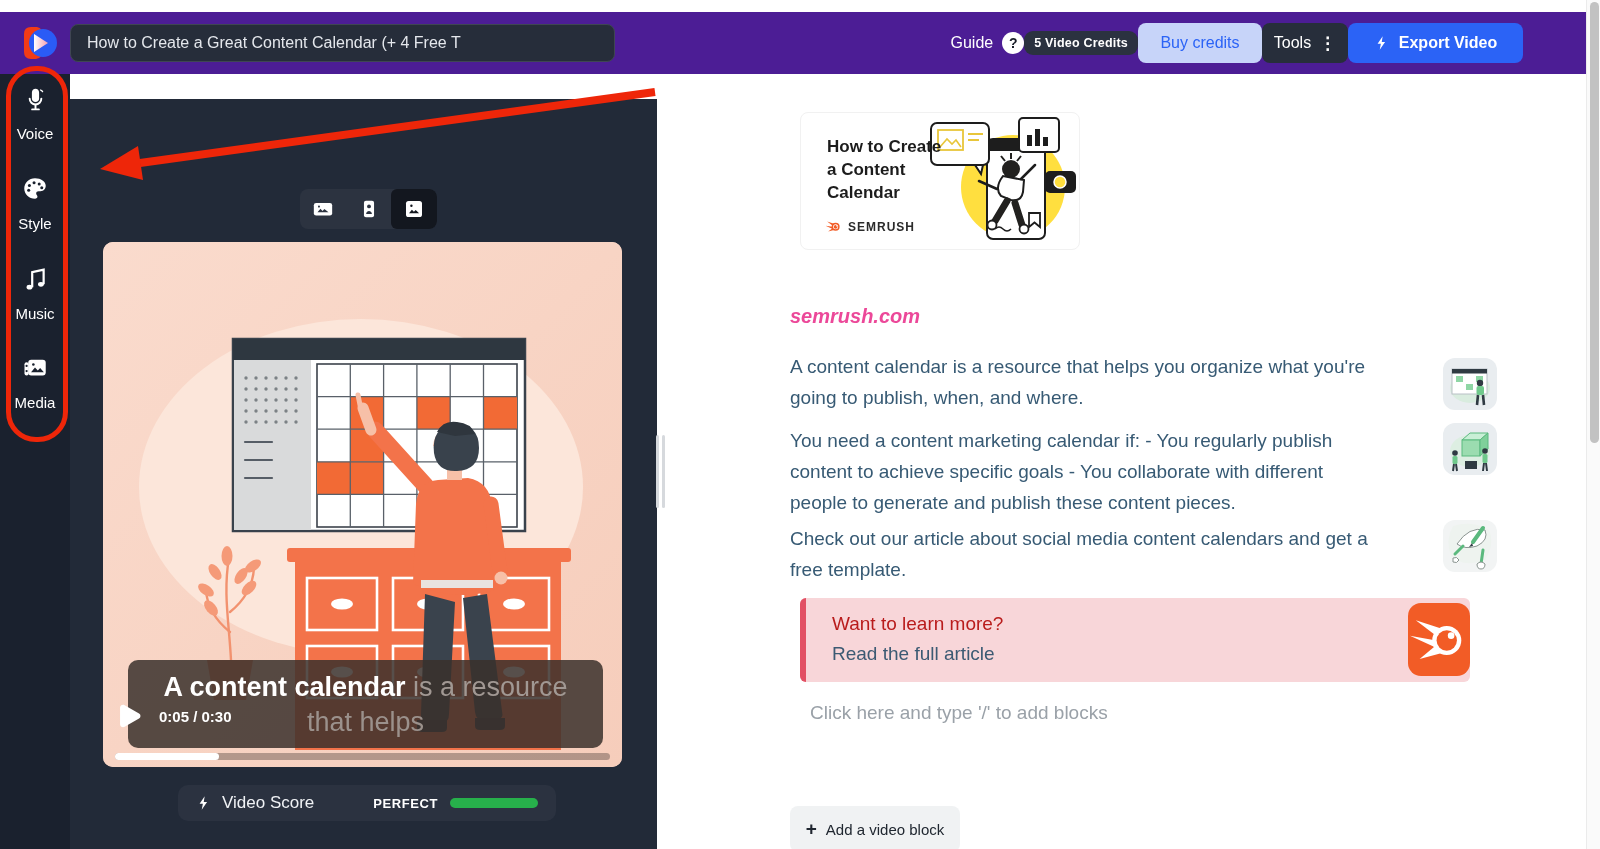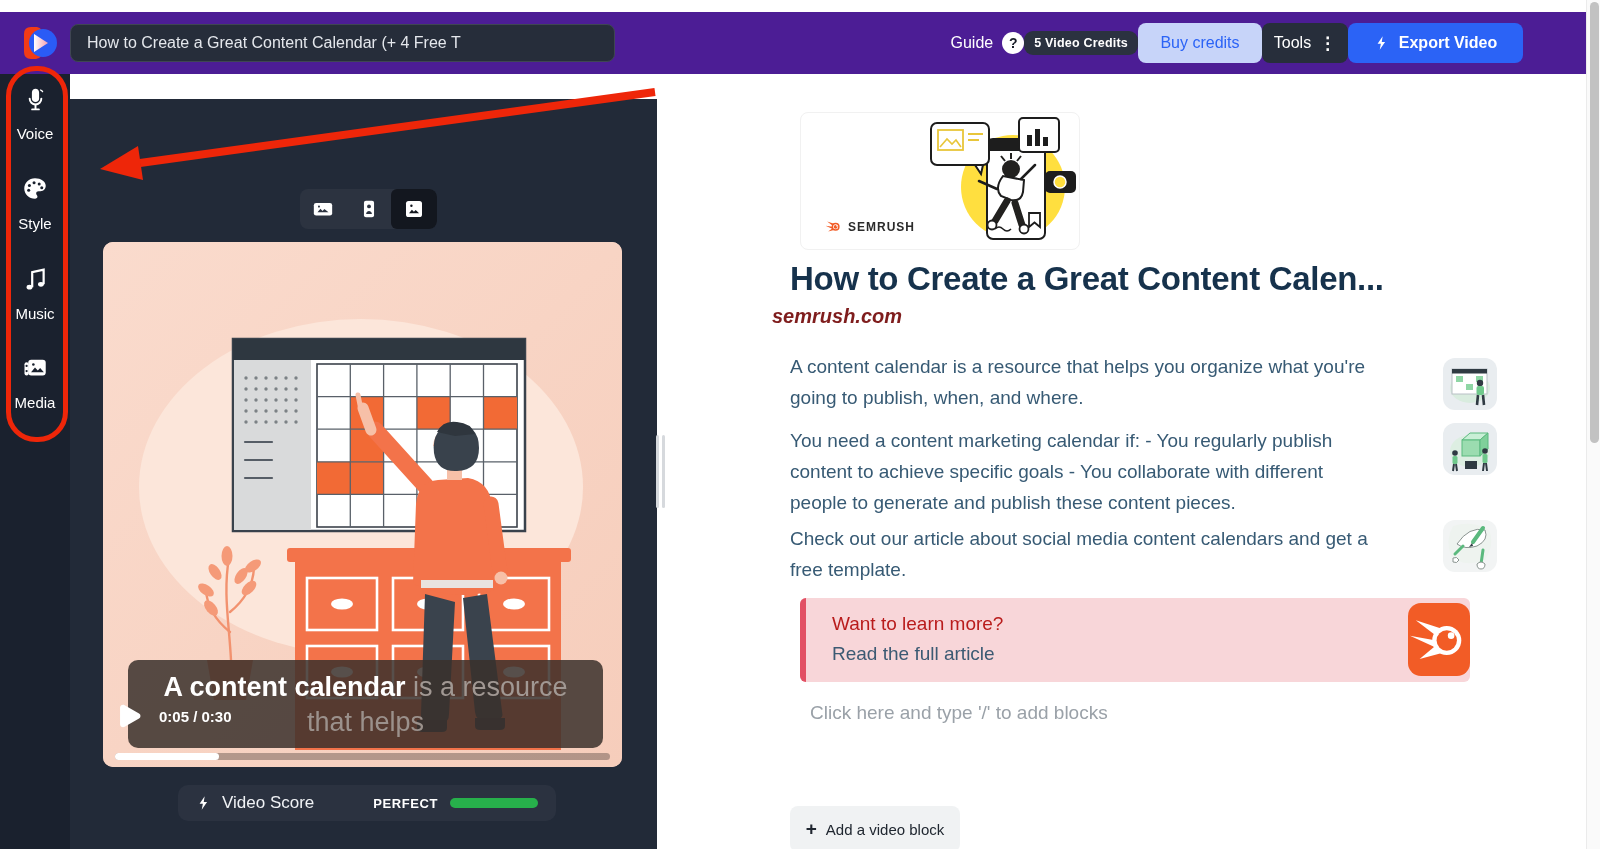--- a/index.html
+++ b/index.html
@@ -56,21 +56,21 @@
 
   
   .panel { position:absolute; left:657px; top:62px; width:929px; height:787px; background:#fff; overflow:hidden; z-index:1; }
   .header-card { position:absolute; left:143px; top:50px; width:280px; height:138px; background:#fff; border:1px solid #f1f1f1; border-radius:8px; cursor:pointer; overflow:hidden; }
   .hc-title { position:absolute; left:26px; top:22px; font-size:17px; font-weight:bold; color:#1c1c1c; line-height:23px; }
   .hc-brand { position:absolute; left:24px; bottom:14px; display:flex; align-items:center; gap:6px; }
   .hc-brand span { font-size:12px; font-weight:bold; color:#2b2b2b; letter-spacing:1px; }
   .hc-illustration { position:absolute; right:2px; top:4px; }
 
   .doc-title { position:absolute; left:133px; top:198px; width:680px; font-size:33px; font-weight:800; color:#16324c; letter-spacing:-.3px; cursor:text; white-space:nowrap; }
-  .doc-source { position:absolute; left:115px; top:243px; font-size:20px; font-style:italic; font-weight:600; color:#7f1d1d; cursor:text; }
+  .doc-source { position:absolute; left:133px; top:243px; font-size:20px; font-style:italic; font-weight:600; color:#ec4899; cursor:text; }
 
   .para { position:absolute; left:133px; width:582px; font-size:19px; line-height:31px; color:#375a74; cursor:text; }
   .para-1 { top:289px; } .para-2 { top:363px; } .para-3 { top:461px; }
   .thumb { position:absolute; left:786px; width:54px; height:52px; border-radius:12px; background:#e9edf0; overflow:hidden; cursor:pointer; }
   .thumb-1 { top:296px; } .thumb-2 { top:361px; } .thumb-3 { top:458px; background:#f2f4f4; }
 
   .callout { position:absolute; left:143px; top:536px; width:670px; height:84px; background:#f8d6d9; border-radius:6px; cursor:pointer; }
   .callout-bar { position:absolute; left:0; top:0; width:6px; height:84px; background:#e25064; border-radius:6px 0 0 6px; }
   .callout-l1 { position:absolute; left:32px; top:15px; font-size:19px; color:#b91c1c; }
   .callout-l2 { position:absolute; left:32px; top:45px; font-size:19px; color:#3c5a73; }
@@ -367,35 +367,39 @@
           <circle cx="135" cy="65" r="6" fill="#ffdf3f" stroke="#fff" stroke-width="1.5"></circle>
           <circle cx="86" cy="52" r="9" fill="#22211f"></circle>
           <path d="M80 44 l-4 -5 M86 42 l0 -6 M92 44 l4 -5" stroke="#22211f" stroke-width="2"></path>
           <path d="M78 59 q-9 12 -2 20 l10 4 q10 2 12 -8 l1 -12 z" fill="#fff" stroke="#1d1d1d" stroke-width="2"></path>
           <path d="M72 72 L54 64 M96 62 L110 48" stroke="#1d1d1d" stroke-width="2.5" fill="none" stroke-linecap="round"></path>
           <path d="M82 84 L70 104 M90 86 L97 108" stroke="#22211f" stroke-width="7" stroke-linecap="round"></path>
           <circle cx="67" cy="108" r="4.5" fill="#fff" stroke="#1d1d1d" stroke-width="1.8"></circle>
           <circle cx="99" cy="112" r="4.5" fill="#fff" stroke="#1d1d1d" stroke-width="1.8"></circle>
         </svg>
       </div>
+      <div class="hc-title">
+        <div>How to Create</div>
+        <div>a Content</div>
+        <div>Calendar</div>
+      </div>
       <div class="hc-brand">
         <svg width="17" height="17" viewBox="0 0 64 64">
           <path d="M34 22 L8 13 L28 28 Z" fill="#f25c26"></path>
           <path d="M29 33 L2 29 L27 40 Z" fill="#f25c26"></path>
           <path d="M34 45 L12 51 L29 38 Z" fill="#f25c26"></path>
           <circle cx="40" cy="33" r="15" fill="#f25c26"></circle>
           <circle cx="40" cy="33" r="9.5" fill="#fff"></circle>
           <circle cx="40" cy="33" r="7" fill="#f25c26"></circle>
           <circle cx="43.5" cy="29.5" r="2.6" fill="#fff"></circle>
         </svg>
         <span>SEMRUSH</span>
       </div>
     </div>
 
-    <div class="doc-title">How to Create a Great Content Calen...</div>
     <div class="doc-source">semrush.com</div>
 
     <p class="para para-1">A content calendar is a resource that helps you organize what you're going to publish, when, and where.</p>
     <div class="thumb thumb-1">
       <svg width="54" height="52" viewBox="0 0 54 52">
         <ellipse cx="27" cy="30" rx="20" ry="15" fill="#d9ecdf"></ellipse>
         <rect x="9" y="11" width="35" height="25" fill="#fff" stroke="#b9c0c6"></rect>
         <rect x="9" y="11" width="35" height="4.5" fill="#2f3a42"></rect>
         <rect x="13" y="18" width="7" height="6" fill="#8fd6a5"></rect>
         <rect x="23" y="26" width="7" height="6" fill="#8fd6a5"></rect>

